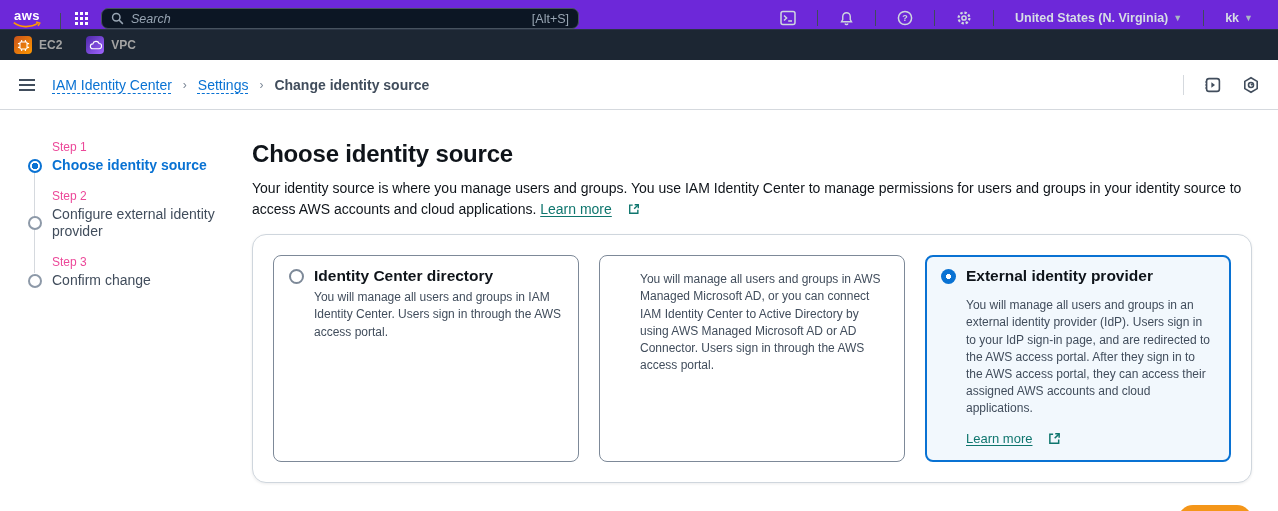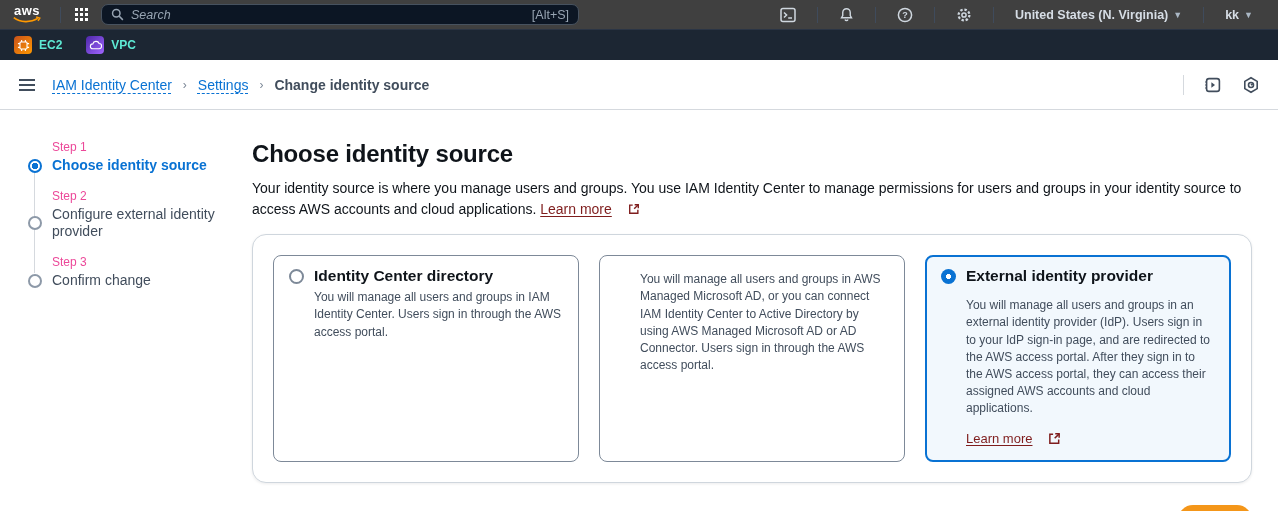--- a/index.html
+++ b/index.html
@@ -1,21 +1,21 @@
 <!DOCTYPE html>
 <html><head>
 <meta charset="utf-8">
 <style>
   * { box-sizing: border-box; margin: 0; padding: 0; }
   html, body { width: 1278px; height: 511px; overflow: hidden; background: #fff;
     font-family: "Liberation Sans", sans-serif; }
   button { font-family: inherit; background: none; border: none; cursor: pointer; }
 
   
-  .topnav { height: 29px; background: #404040; display: flex; align-items: center;
+  .topnav { height: 29px; background: #6d28d9; display: flex; align-items: flex-end;
     padding: 0 12px; color: #d1d9e0; }
   .aws-logo { display: flex; flex-direction: column; align-items: center; margin-right: 10px; cursor: pointer; }
   .aws-logo .aws-text { color: #fff; font-weight: bold; font-size: 13px; line-height: 11px; letter-spacing: .5px; }
   .tn-divider { width: 1px; height: 16px; background: #3f4b5c; margin: 0 8px; }
   .apps-btn { width: 24px; height: 22px; display: grid; place-items: center; }
   .apps-dot { width: 3px; height: 3px; background: #fff; display: block; margin: 0 10px 10px 0;
     box-shadow: 5px 0 #fff, 10px 0 #fff, 0 5px #fff, 5px 5px #fff, 10px 5px #fff,
                 0 10px #fff, 5px 10px #fff, 10px 10px #fff; }
   .searchbox { width: 478px; height: 21px; margin-left: 8px; border: 1px solid #47525f;
     border-radius: 7px; background: #0c1624; display: flex; align-items: center; padding: 0 9px; gap: 7px; }
@@ -26,21 +26,21 @@
   .shortcut { color: #98a5b3; font-size: 12.5px; }
   .tn-right { margin-left: auto; display: flex; align-items: center; }
   .tn-icon-btn { color: #cfd7df; padding: 0 13px; display: flex; align-items: center; height: 22px; }
   .tn-text-btn { color: #d6dde5; font-size: 12.5px; font-weight: bold; padding: 0 13px;
     display: flex; align-items: center; gap: 5px; white-space: nowrap; }
   .caret { font-size: 9px; color: #aab7c4; }
 
   
   .favbar { height: 31px; background: #1c2633; border-top: 1px solid #2b3545;
     display: flex; align-items: center; padding: 0 14px; gap: 24px; }
-  .fav { display: flex; align-items: center; gap: 7px; color: #5eead4; font-size: 12px; font-weight: bold; cursor: pointer; }
+  .fav { display: flex; align-items: center; gap: 7px; color: #a3a3a3; font-size: 12px; font-weight: bold; cursor: pointer; }
   .fav-ico { width: 18px; height: 18px; border-radius: 4px; display: grid; place-items: center; flex: none; }
   .fav-ico.orange { background: linear-gradient(135deg, #c8511b, #ff9900); }
   .fav-ico.purple { background: linear-gradient(135deg, #4d27a8, #a166ff); }
 
   
   .crumbbar { height: 50px; background: #fff; border-bottom: 1px solid #d5d9de;
     display: flex; align-items: center; padding: 0 18px; }
   .hamburger { color: #414d5c; margin-right: 16px; display: flex; align-items: center; }
   .crumbs { display: flex; align-items: center; gap: 11px; font-size: 14px; }
   .crumb-link { color: #0972d3; text-decoration: underline dashed 1px; text-underline-offset: 3px; cursor: pointer; }
@@ -60,21 +60,21 @@
   .step-circle { grid-area: 2 / 1; align-self: center; width: 14px; height: 14px; border-radius: 50%;
     background: #fff; border: 2px solid #8d99a8; z-index: 1; }
   .step.active .step-circle { border-color: #0972d3;
     background: radial-gradient(circle at center, #0972d3 0 3px, #fff 3.2px); }
   .step-label { grid-area: 2 / 2; font-size: 14px; color: #414d5c; line-height: 17px; }
   .step.active .step-label { color: #0972d3; font-weight: bold; }
 
   .main-col { flex: 1; padding-right: 26px; min-width: 0; }
   h1.page-title { font-size: 24px; font-weight: bold; color: #0f141a; margin-bottom: 10px; letter-spacing: -.2px; }
   .page-desc { font-size: 14px; color: #0f141a; line-height: 1.48; }
-  .link { color: #7f1d1d; text-decoration: underline; text-underline-offset: 2px;
+  .link { color: #0f766e; text-decoration: underline; text-underline-offset: 2px;
     cursor: pointer; display: inline-flex; align-items: center; gap: 16px; }
   .link svg { flex: none; }
 
   
   .container-card { margin-top: 15px; border: 1px solid #cfd6dd; border-radius: 14px;
     padding: 20px; box-shadow: 0 1px 3px rgba(0, 7, 22, .08); background: #fff; }
   .tiles { display: flex; gap: 20px; }
   .tile { flex: 1 1 0; border: 1px solid #7d8998; border-radius: 8px; background: #fff;
     padding: 11px 15px 14px; min-height: 158px; cursor: pointer; }
   .tile.selected { border: 2px solid #0972d3; background: #f2f8fd; padding: 10px 14px 13px; }

